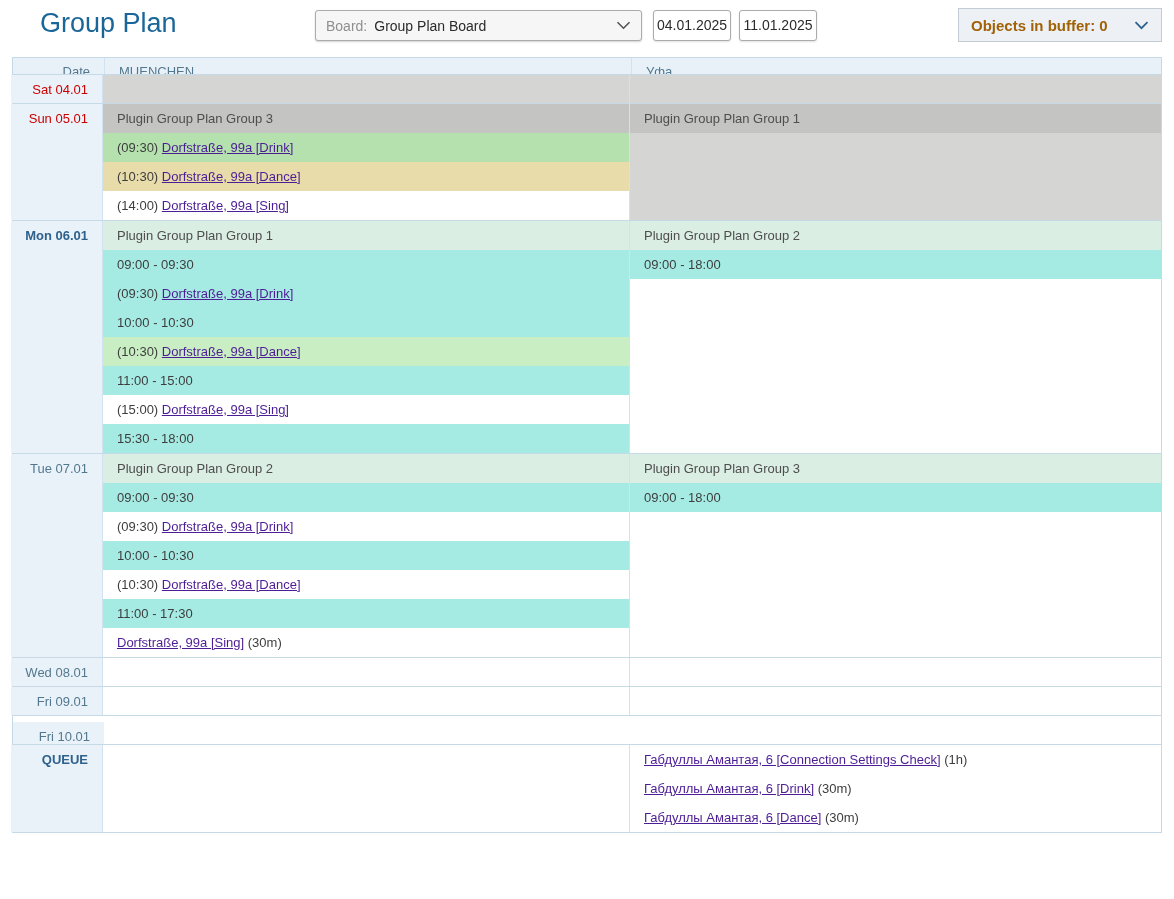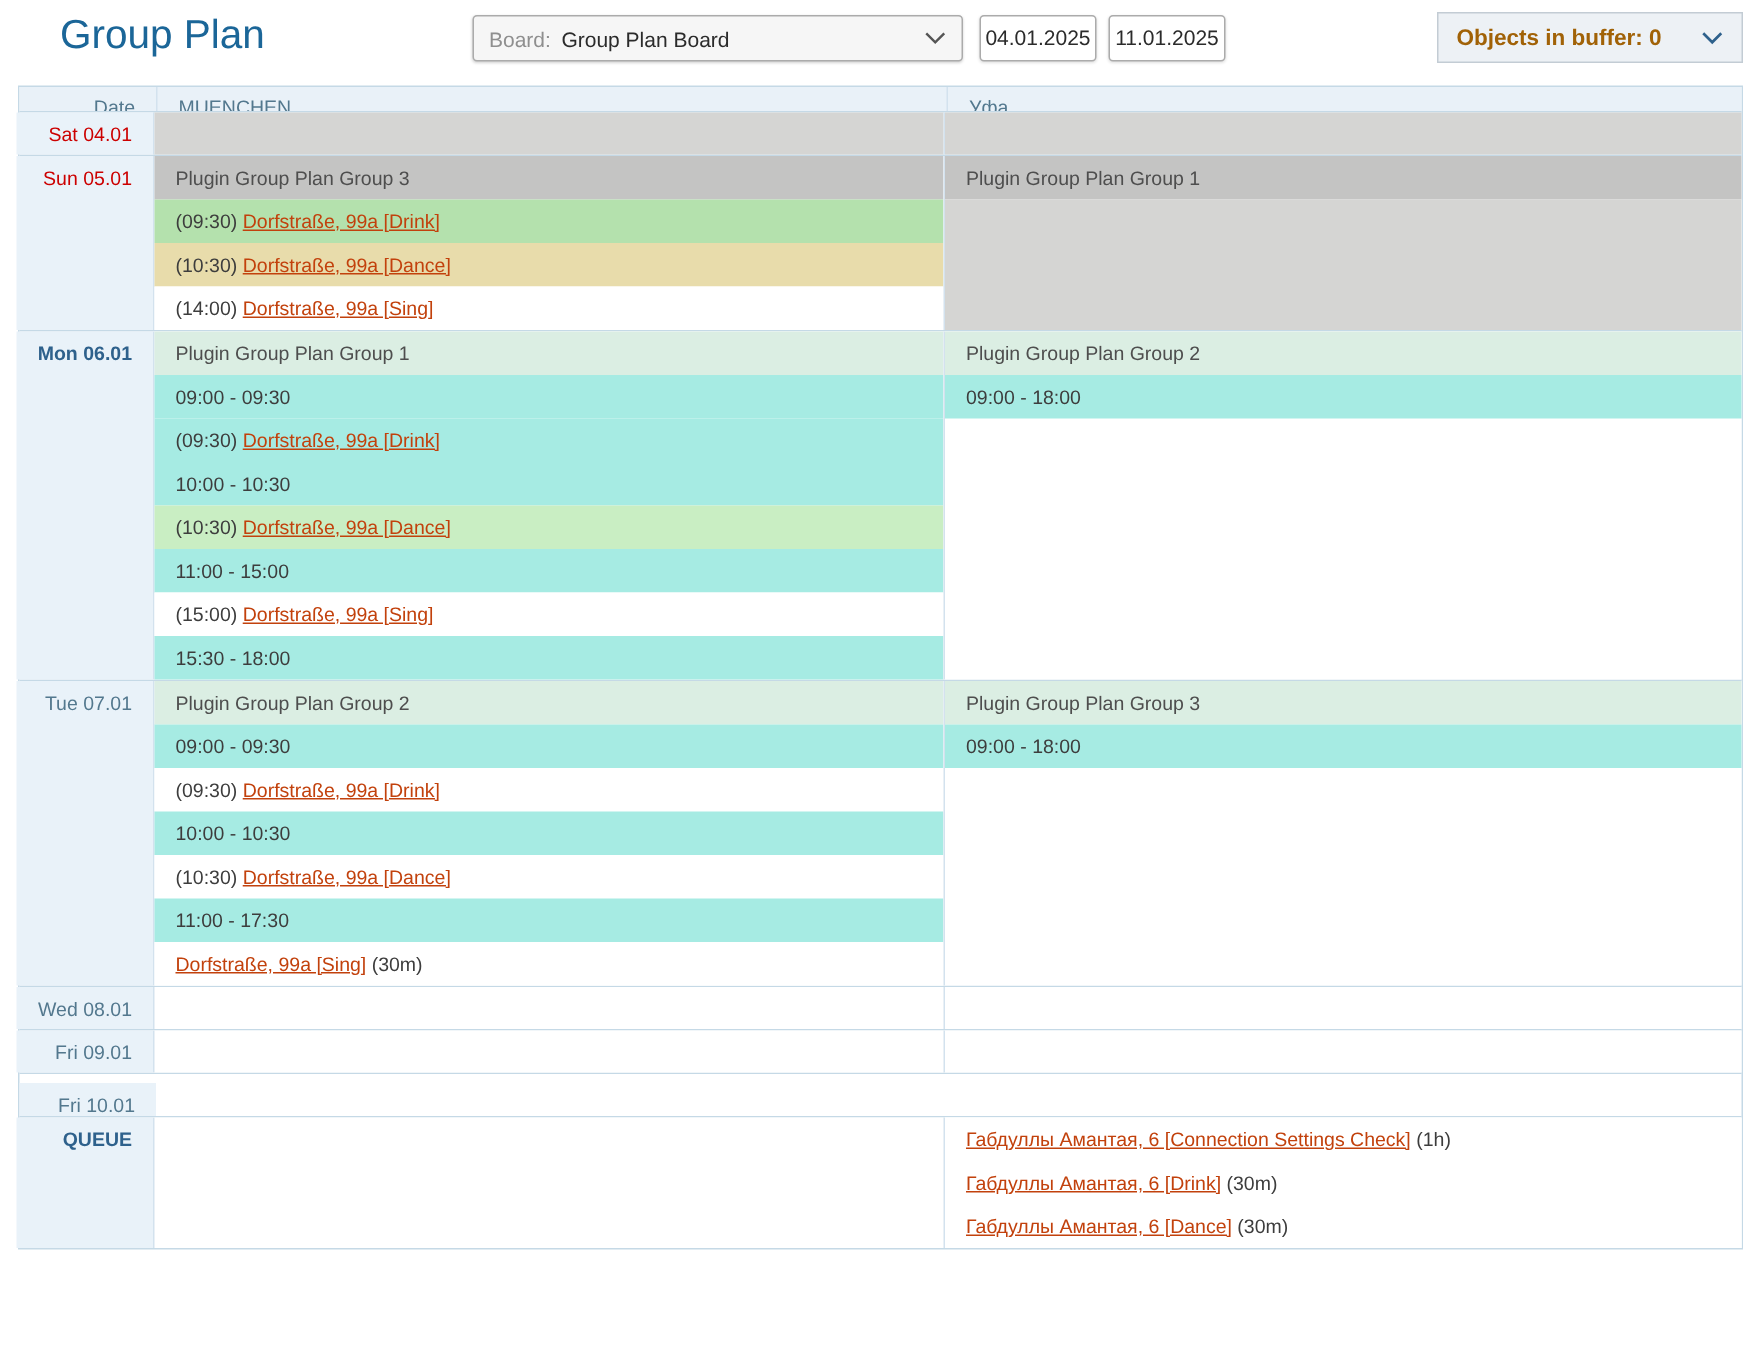--- a/index.html
+++ b/index.html
@@ -43,21 +43,21 @@
   .date-cell.red    { color:#cc0000; }
   .date-cell.bold   { color:#2e618c; font-weight:bold; }
   .date-cell.normal { color:#53788e; }
   .plan-cell { flex:none; display:flex; flex-direction:column;
     border-left:1px solid #d3e2ee; background:#ffffff; }
   .plan-cell.mue { width:527px; } .plan-cell.ufa { width:532px; }
   .sub { height:29px; flex:none; line-height:29px; padding-left:14px;
     white-space:nowrap; overflow:hidden; color:#3d3d3d; }
   .group-hdr { color:#4e4e4e; }
   .fill { flex:1 1 auto; }
-  a.ev-link { color:#c2410c; text-decoration:underline; cursor:pointer; }
+  a.ev-link { color:#4c1d95; text-decoration:underline; cursor:pointer; }
 </style>
 </head>
 <body>
 
 <div class="topbar">
   <div class="page-title">Group Plan</div>
 
   <div class="board-select">
     <span class="lbl">Board:</span>
     <span class="val">Group Plan Board</span>

